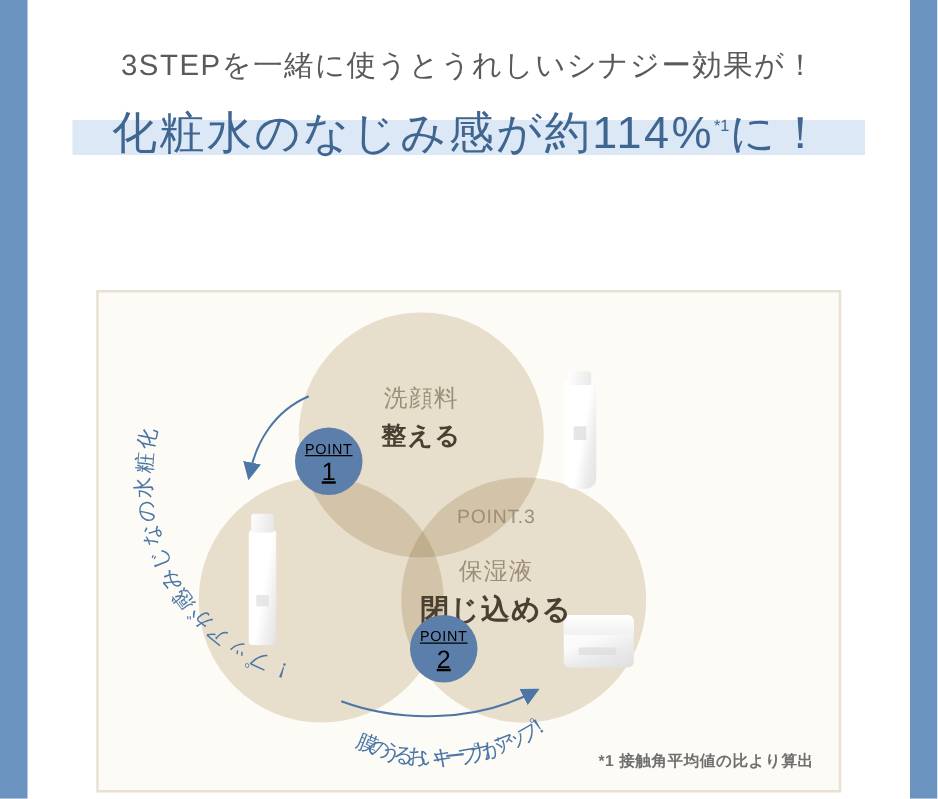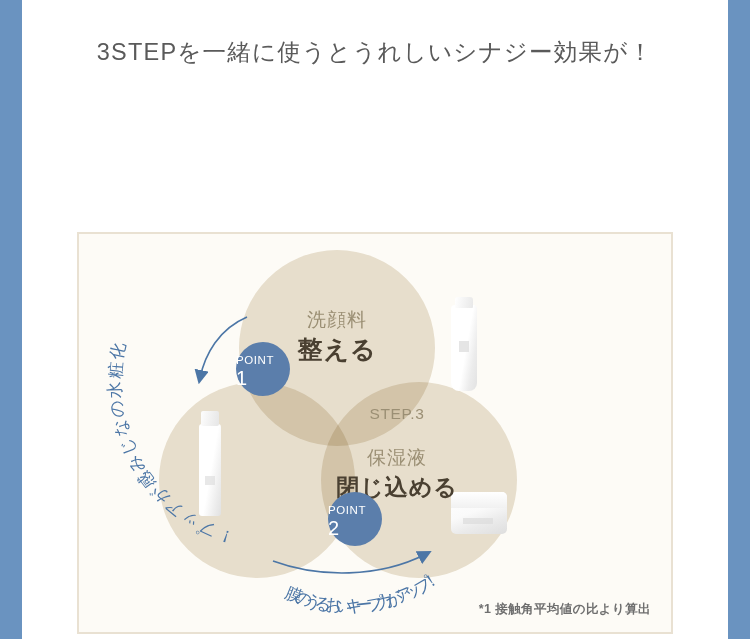--- a/index.html
+++ b/index.html
@@ -48,21 +48,21 @@
 
   
   .step { position: absolute; text-align: center; width: 200px; }
   .step .step-no {
     font-size: 15.5px; color: #9b8f74; letter-spacing: 0.6px; line-height: 20px;
   }
   .step .step-name {
     font-size: 19px; color: #9b8f74; letter-spacing: 1px; line-height: 27px; margin-top: 20px;
   }
   .step .step-action {
-    font-size: 25px; color: #4a4031; letter-spacing: 1px; line-height: 32px; font-weight: 700;
+    font-size: 20px; color: #4a4031; letter-spacing: 1px; line-height: 32px; font-weight: 700;
   }
   .step.s1 { left: 158px; top: 52px; }
   .step.s2 { left: 72px;  top: 170px; }
   .step.s3 { left: 218px; top: 170px; }
   .step.s3 .step-action { font-size: 23px; }
 
   
   .product { position: absolute; }
   .tube {
     left: 372px; top: 71px; width: 26px; height: 86px;
@@ -100,21 +100,21 @@
     background: linear-gradient(180deg,#ffffff,#f1f1f1); border-radius: 5px 5px 0 0;
   }
   .jar::after {
     content: ""; position: absolute; left: 12px; top: 26px; width: 30px; height: 6px;
     background: #dcdcdc; opacity: .7;
   }
 
   
   .point {
     position: absolute; width: 54px; height: 54px; border-radius: 50%;
-    background: #5b7eab; color: #ffffff; 
+    background: #5b7eab; color: #000000; text-align: center; text-decoration: underline;
   }
   .point .p-label { font-size: 11.5px; line-height: 13px; padding-top: 12px; letter-spacing: .6px; }
   .point .p-num   { font-size: 20px; line-height: 22px; font-weight: 400; }
   .point.p1 { left: 157px; top: 108px; }
   .point.p2 { left: 249px; top: 258px; }
 
   
   .arc-label { position: absolute; color: #4c76a6; pointer-events: none; }
   .arc-char {
     position: absolute; font-size: 17px; line-height: 17px;
@@ -132,41 +132,45 @@
 </head>
 <body>
 
 <div id="page">
 
   <div class="rail left"></div>
   <div class="rail right"></div>
 
   <div class="headline">
     <div class="hl-line">3STEPを一緒に使うとうれしいシナジー効果が！</div>
+    <div class="hl-emph-wrap">
+      <div class="hl-highlight"></div>
+      <div class="hl-emph"><span>化粧水のなじみ感が約114%</span><span class="sup">*1</span><span>に！</span></div>
+    </div>
   </div>
 
   <div class="card">
     <div class="diagram">
 
       <div class="venn c1"></div>
       <div class="venn c2"></div>
       <div class="venn c3"></div>
 
       <div class="product tube"></div>
       <div class="product bottle"></div>
       <div class="product jar"></div>
 
       <div class="step s1">
         <div class="step-name">洗顔料</div>
         <div class="step-action">整える</div>
       </div>
 
 
       <div class="step s3">
-        <div class="step-no">STEP.3</div>
+        <div class="step-no">POINT.3</div>
         <div class="step-name">保湿液</div>
         <div class="step-action">閉じ込める</div>
       </div>
 
       <div class="point p1">
         <div class="p-label">POINT</div>
         <div class="p-num">1</div>
       </div>
       <div class="point p2">
         <div class="p-label">POINT</div>

